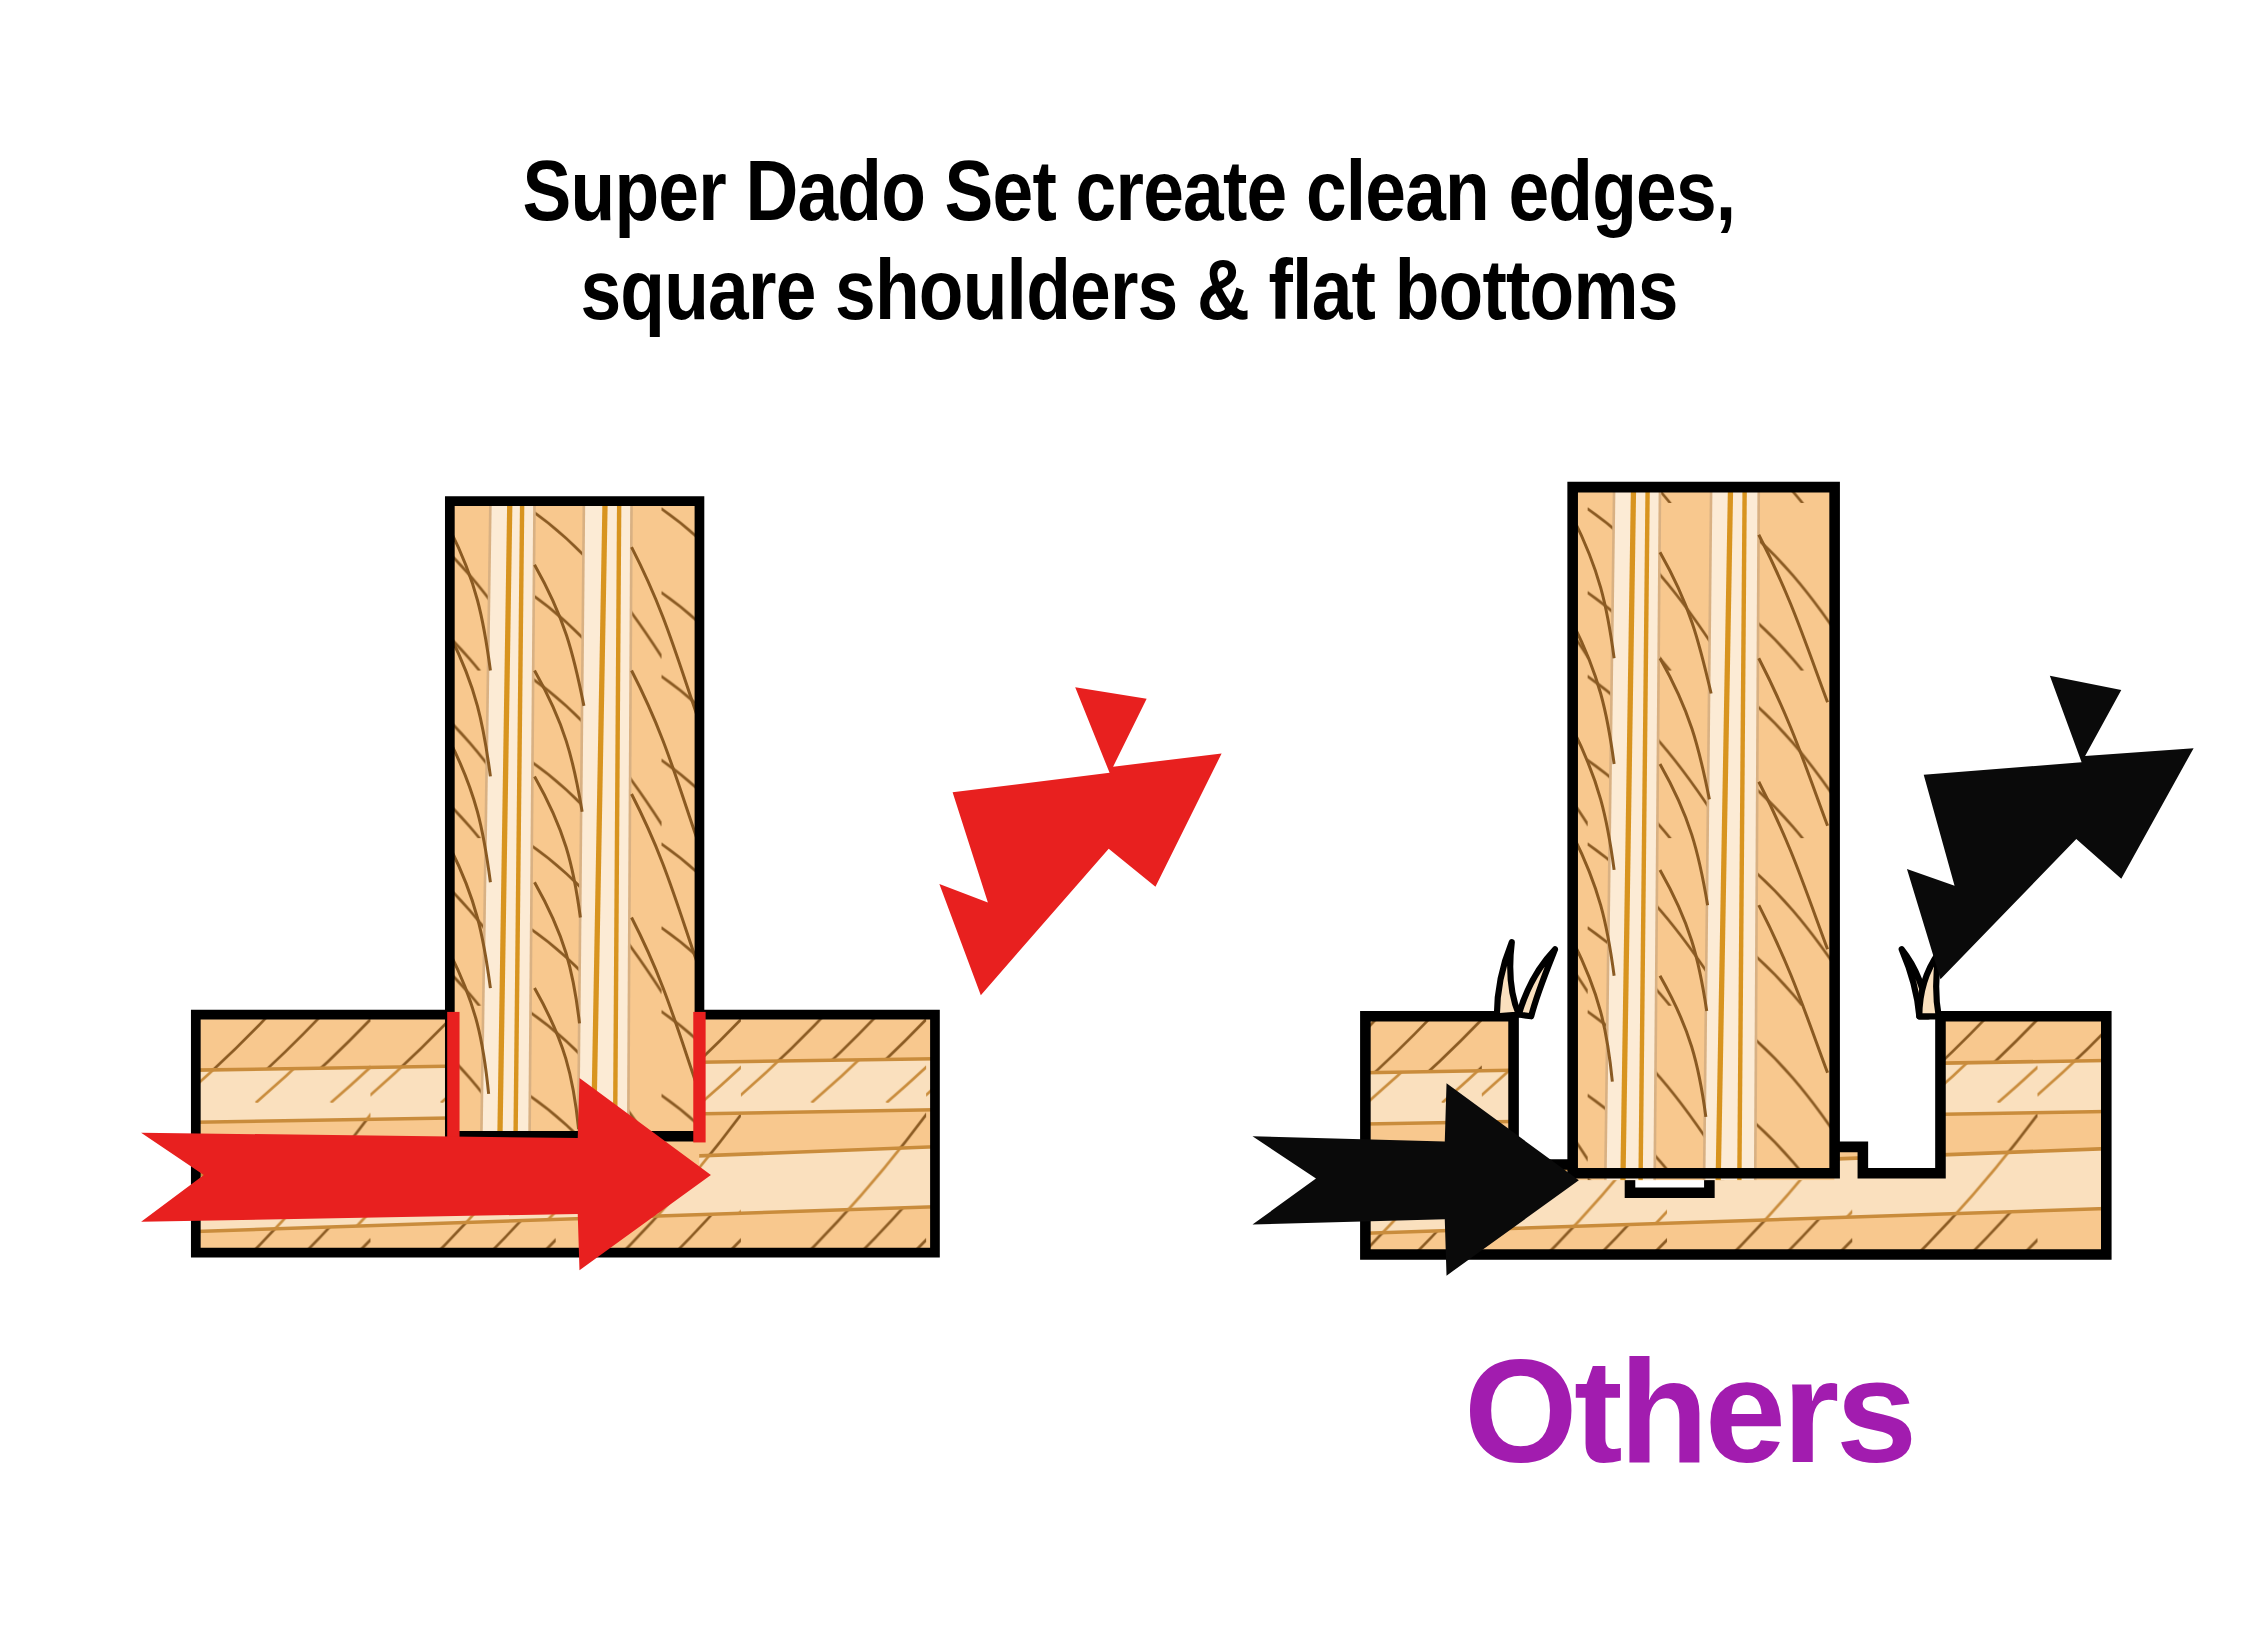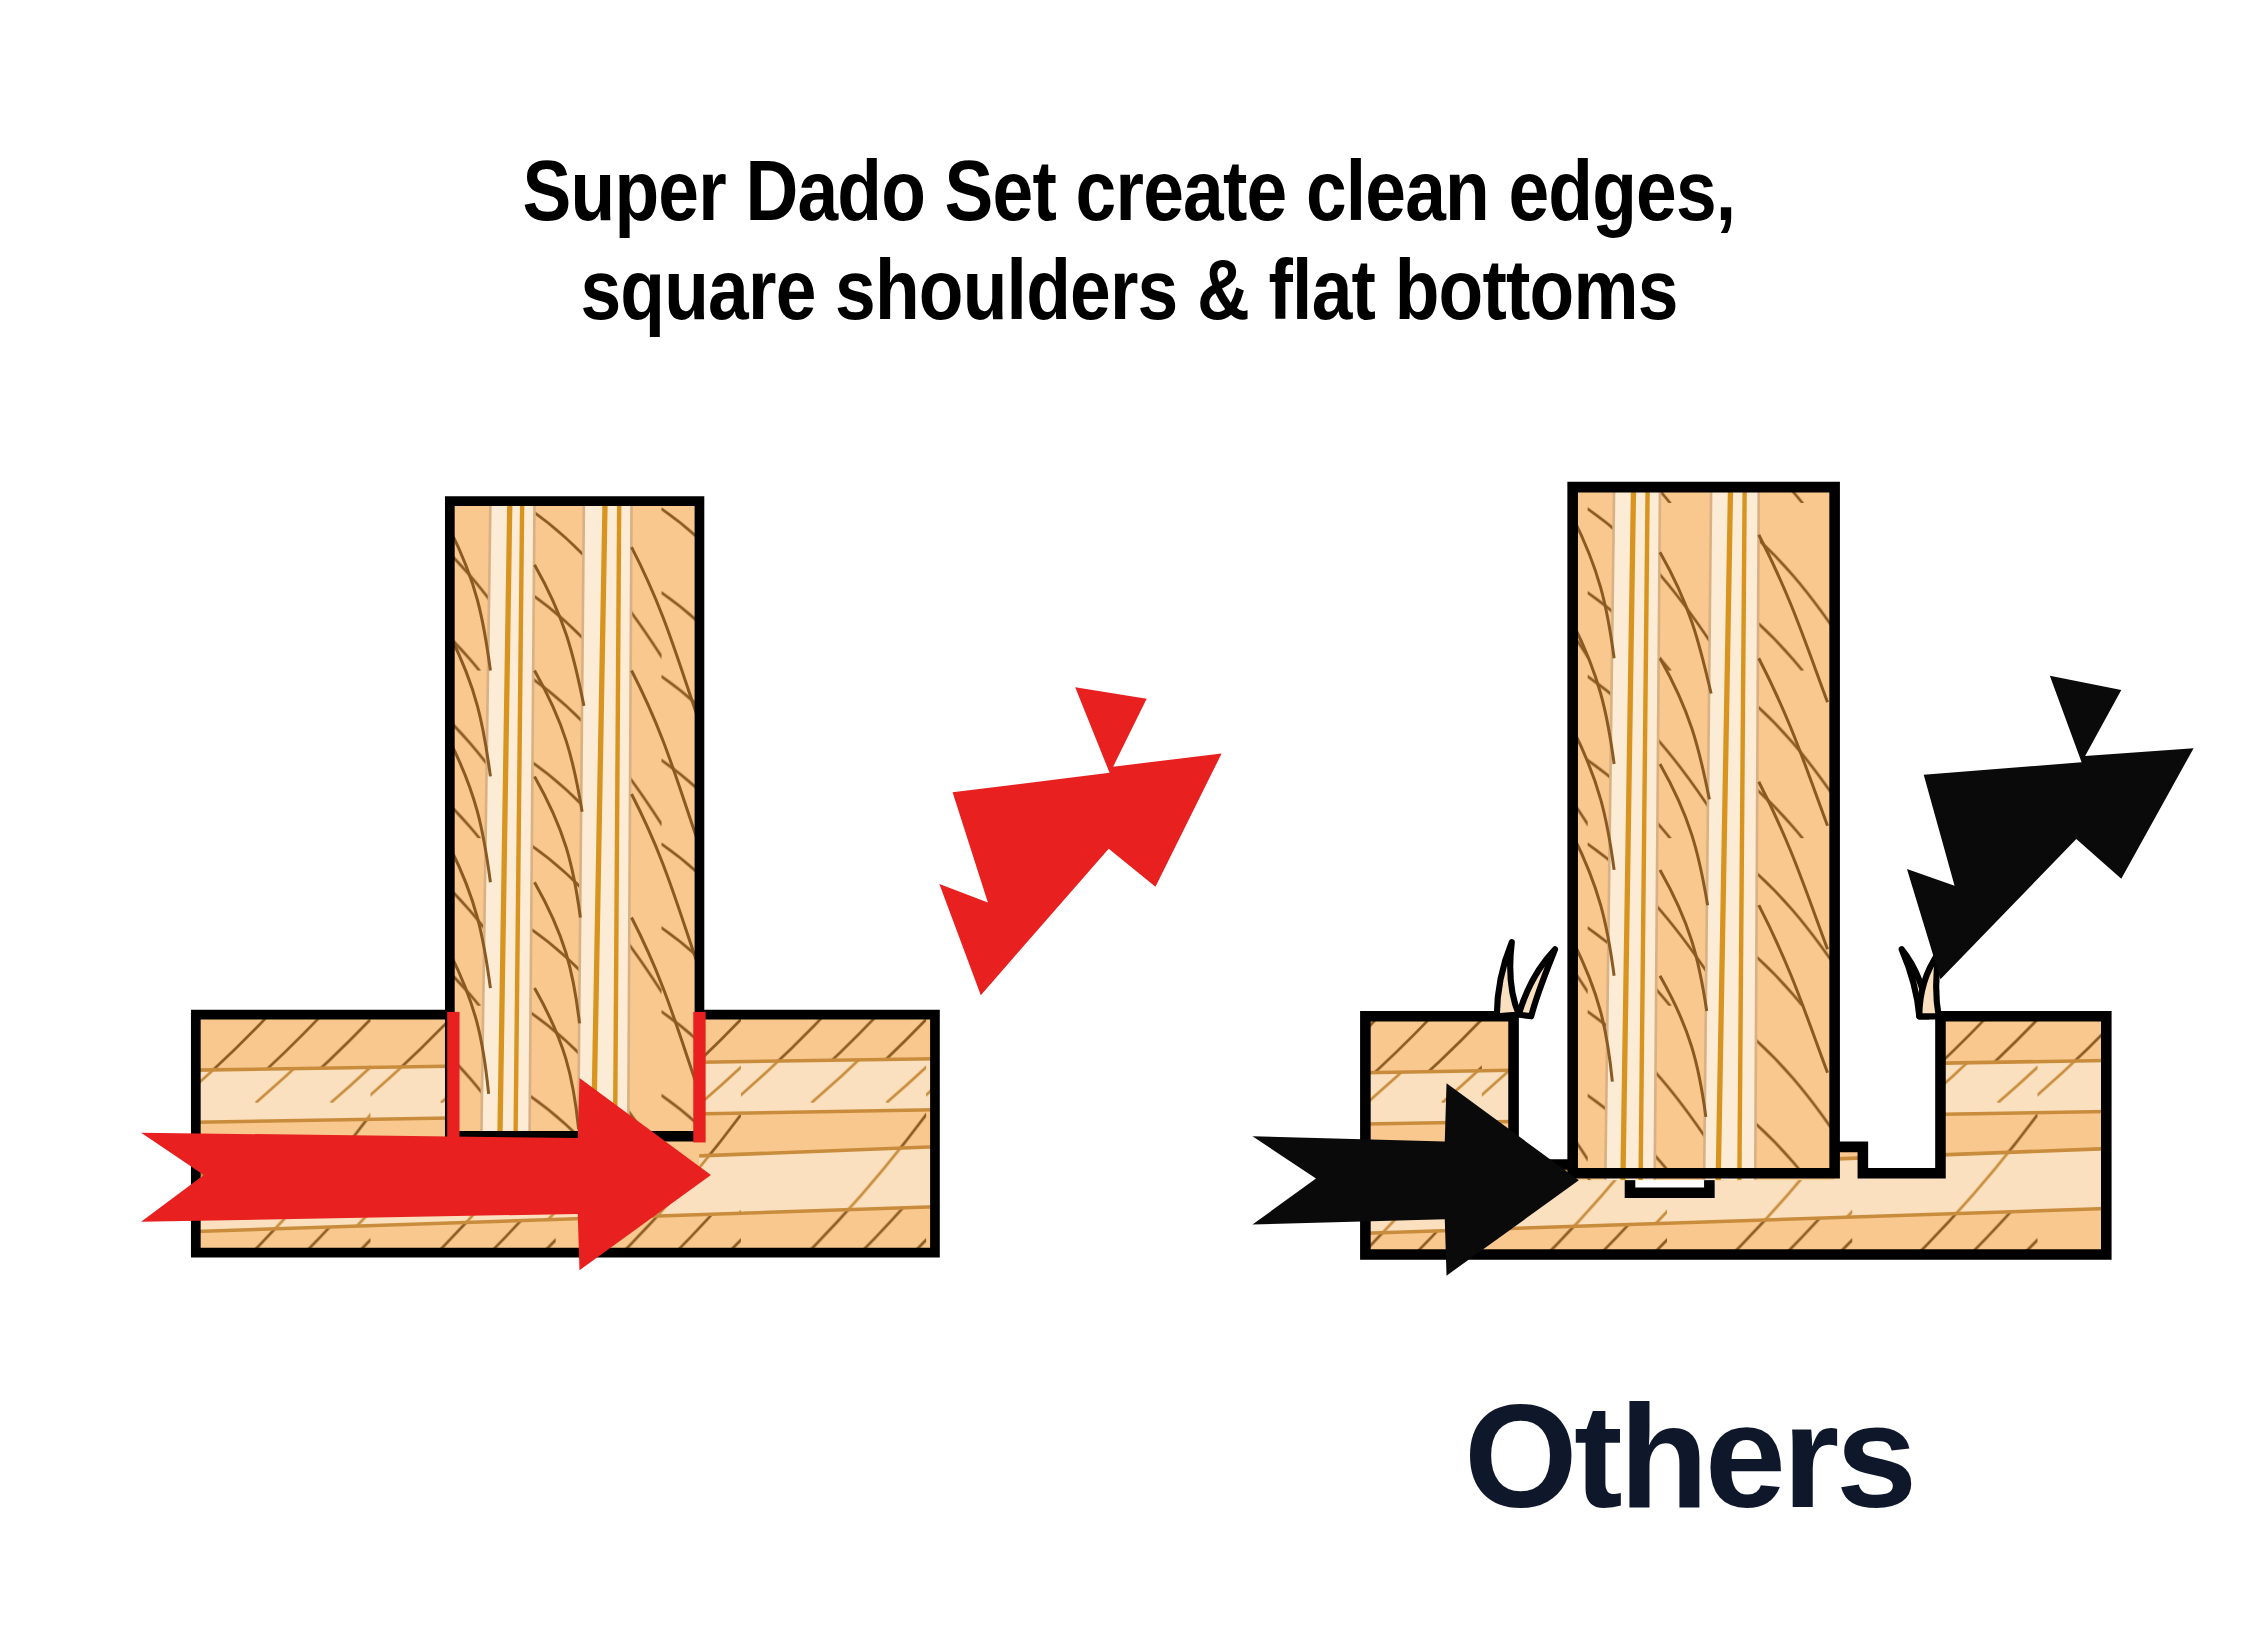--- a/index.html
+++ b/index.html
@@ -31,22 +31,22 @@
     font-size: 85px;
     line-height: 99px;
     letter-spacing: -0.9px;
     transform: scaleX(0.86);
     transform-origin: 50% 0;
     white-space: pre-line;
   }
   .others-label {
     position: absolute;
     left: 1464px;
-    top: 1380px;
-    color: #0f172a;
+    top: 1335px;
+    color: #a21caf;
     font-family: "Liberation Sans", sans-serif;
     font-weight: bold;
     font-size: 146px;
     line-height: 154px;
     letter-spacing: -3.5px;
     text-align: center;
   }
   svg.fig {
     position: absolute;
     top: 0;

